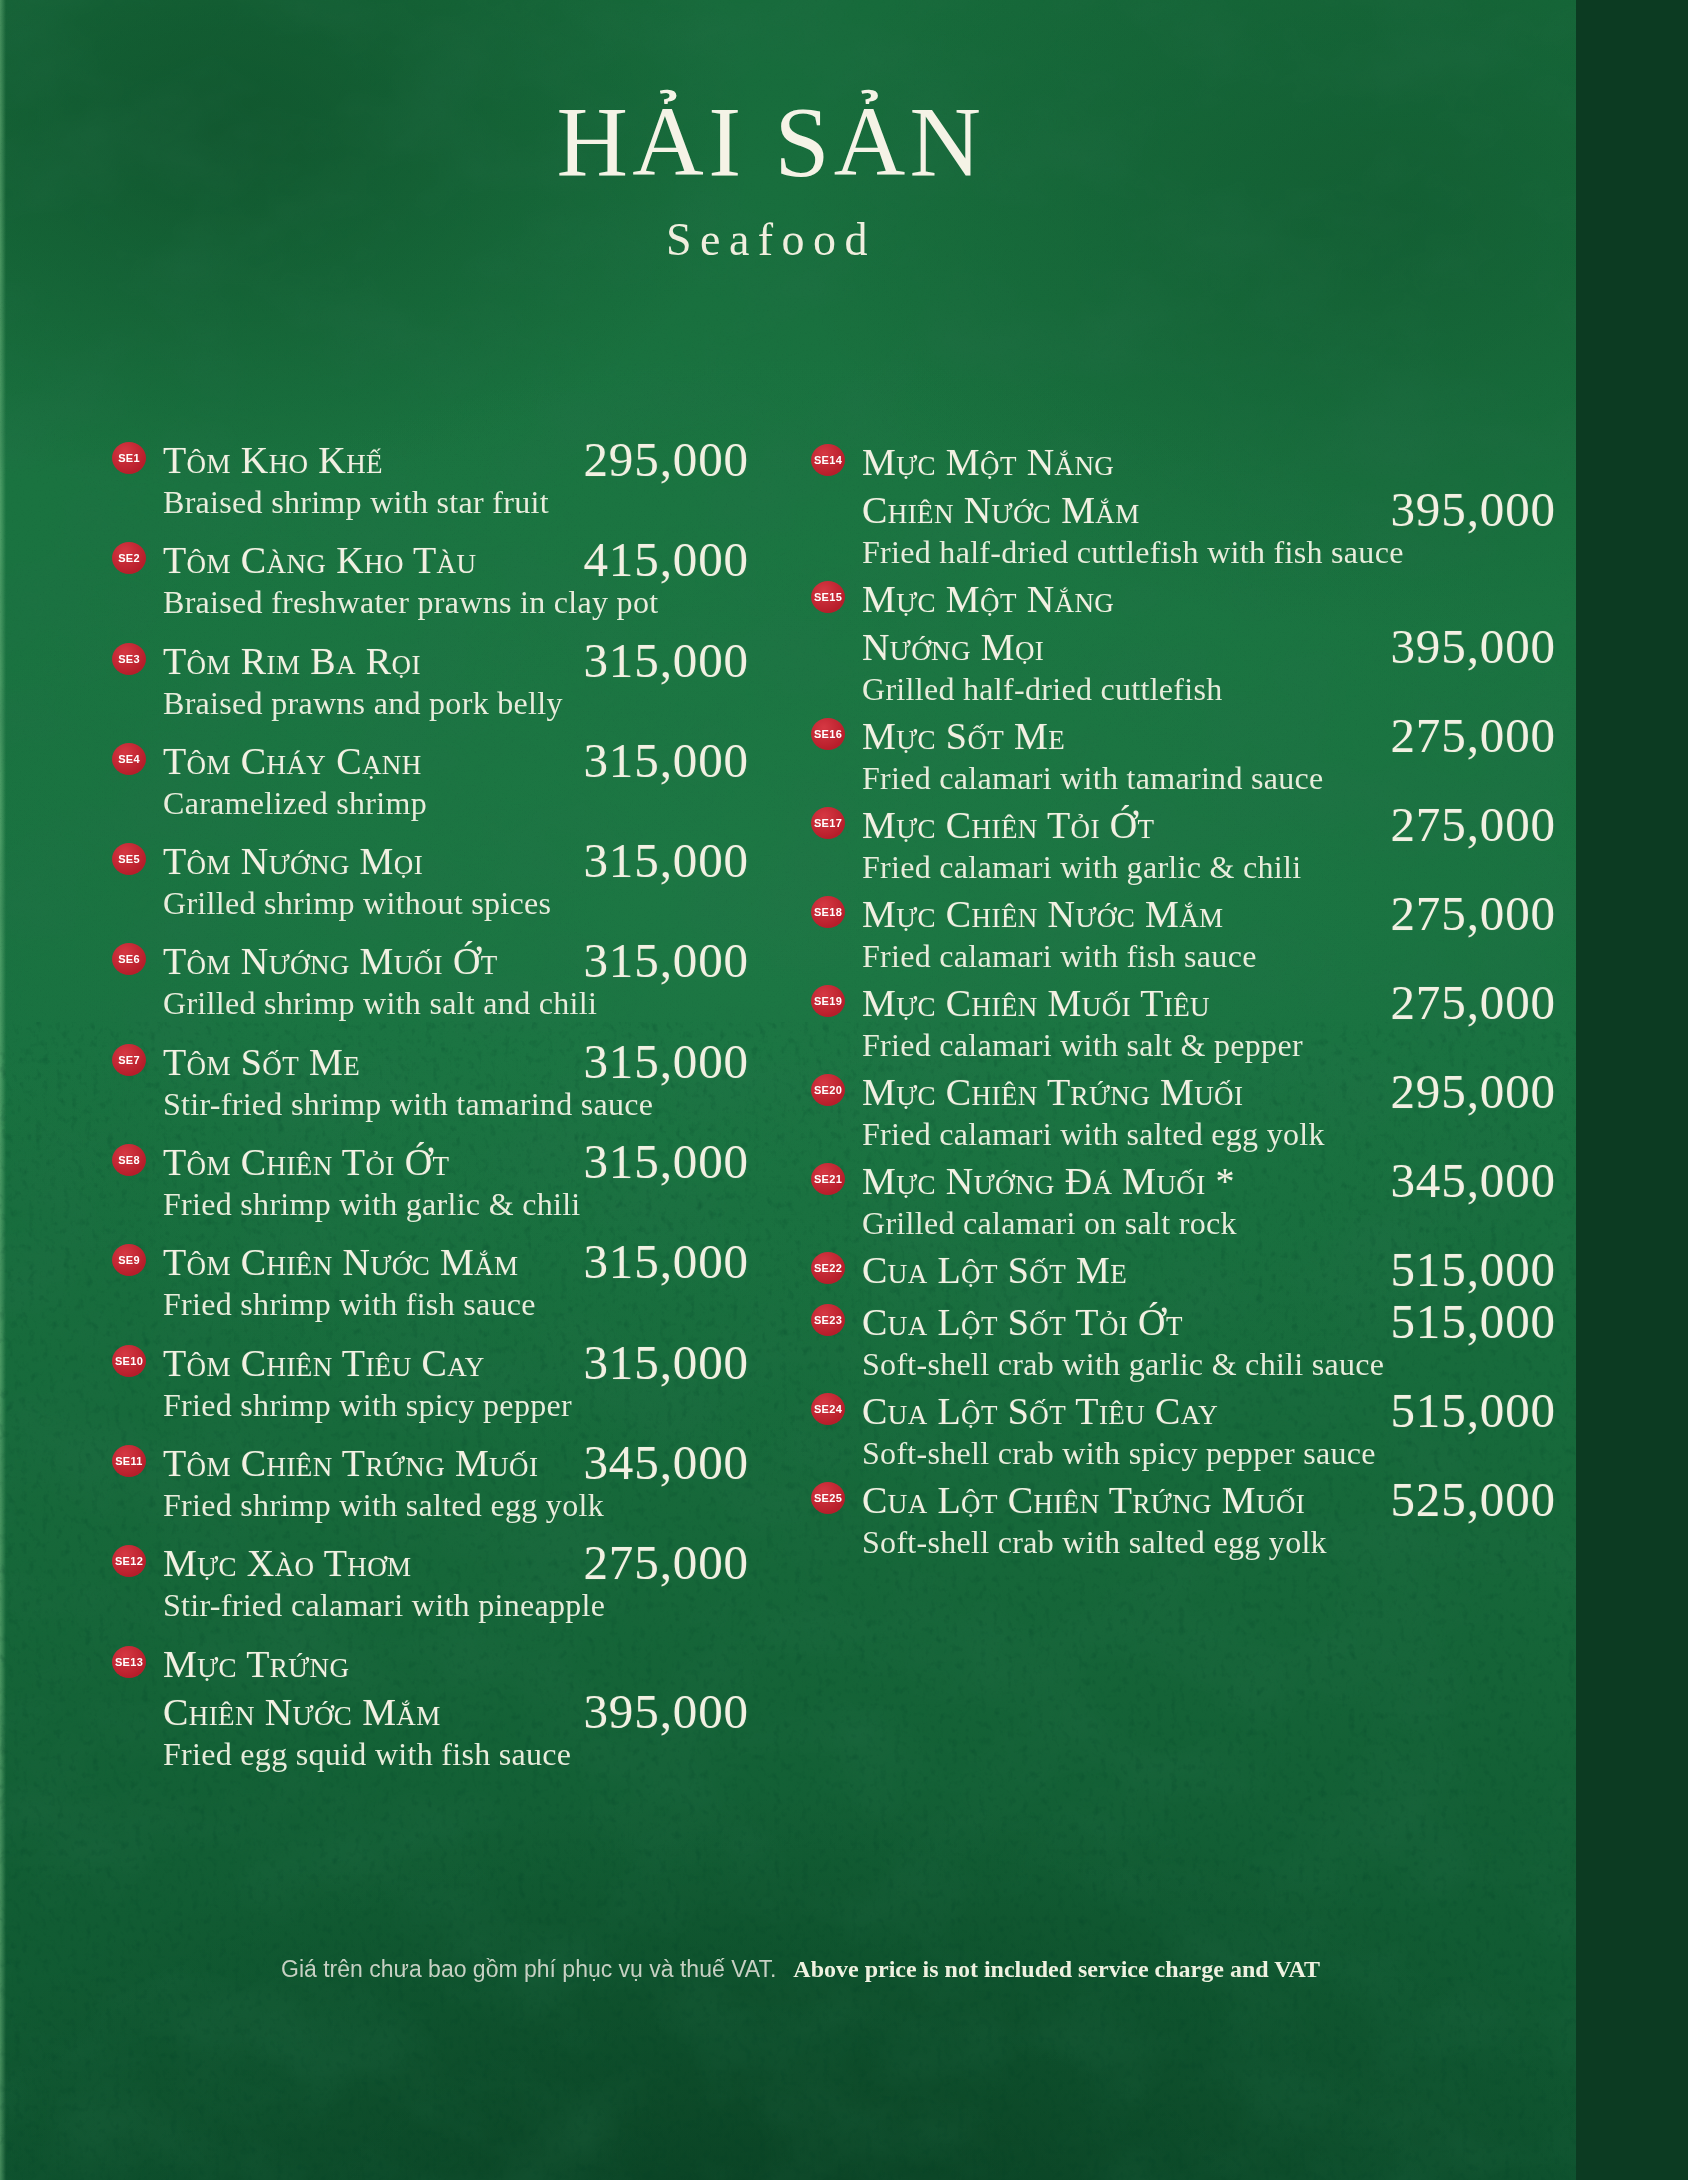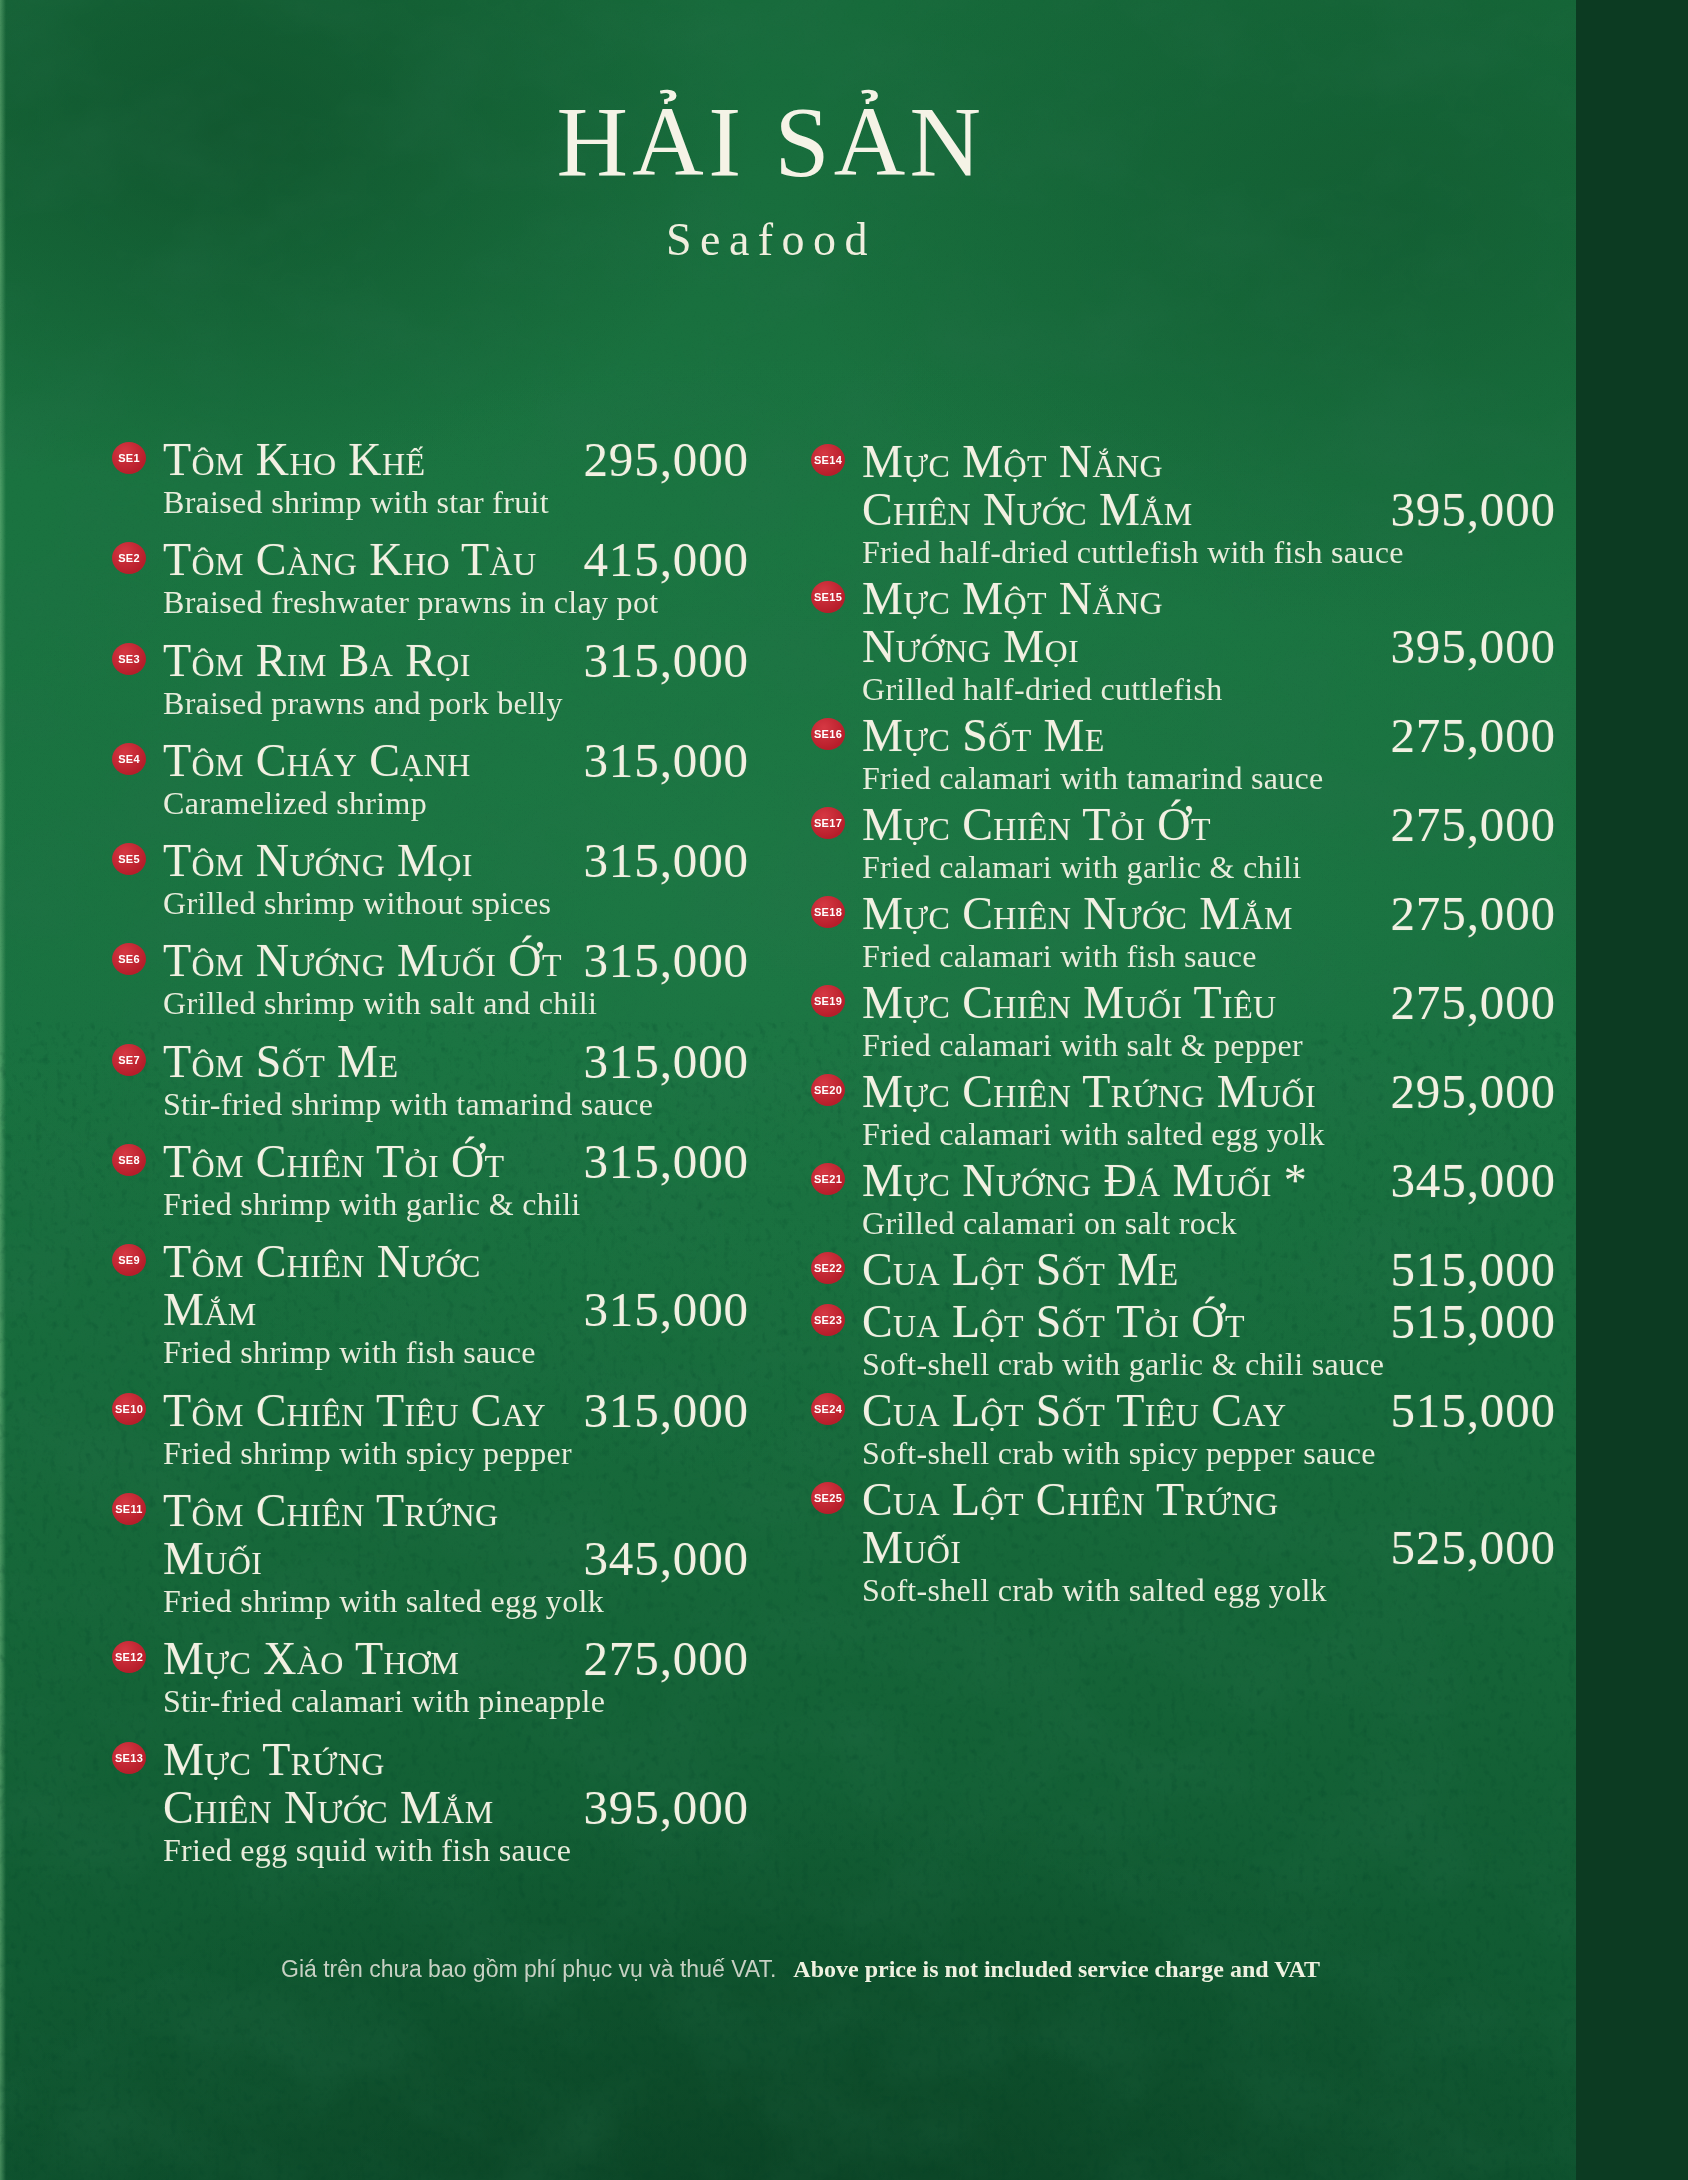--- a/index.html
+++ b/index.html
@@ -32,21 +32,21 @@
   .badge{
     width:34px;height:32px;border-radius:50%;
     background:radial-gradient(circle at 38% 30%, #d63843, #b71d2a 72%);
     color:#ffffff;display:flex;align-items:center;justify-content:center;
     font-family:"Liberation Sans","DejaVu Sans",sans-serif;
     font-size:11px;font-weight:600;letter-spacing:0.3px;
     margin-top:6px;
   }
   .name{
     font-variant:small-caps;
-    font-size:46px;line-height:48px;color:#f2f0e2;
+    font-size:38px;line-height:48px;color:#f2f0e2;
     letter-spacing:0.4px;
     text-shadow:0 0 1.7px rgba(235,240,220,.18);
   }
   .price{
     align-self:end;text-align:center;
     font-size:49px;line-height:48px;color:#f2f0e2;
     letter-spacing:0.9px;padding-left:12px;
     text-shadow:0 0 1.7px rgba(235,240,220,.18);
   }
   .desc{

